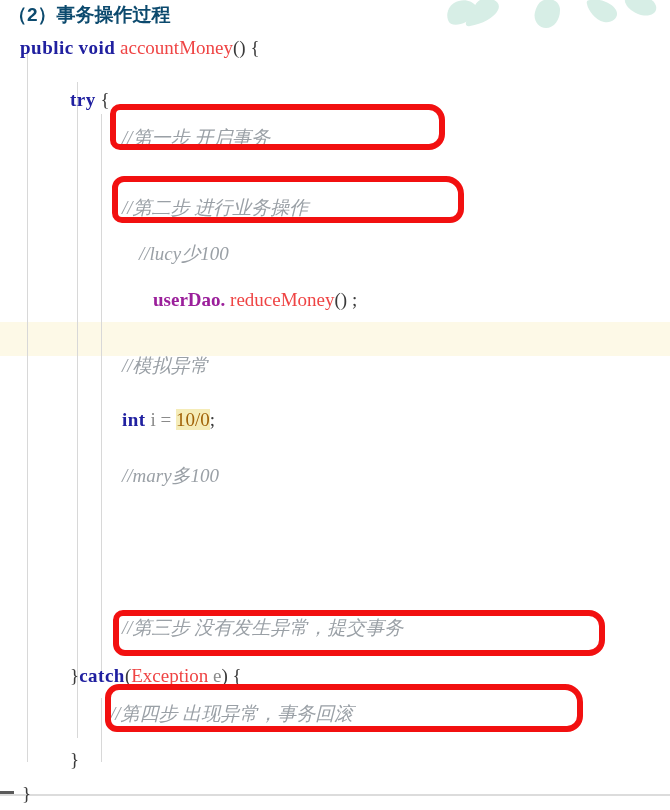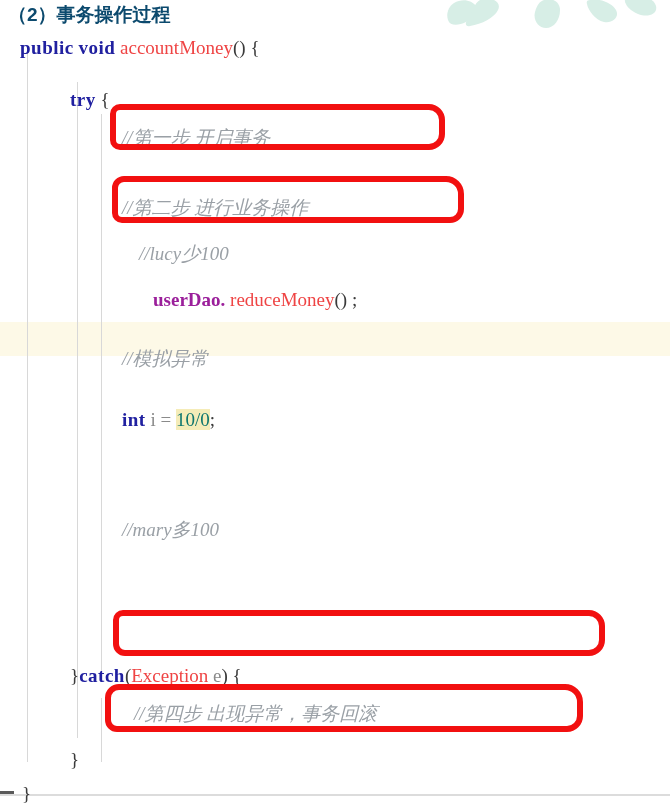--- a/index.html
+++ b/index.html
@@ -76,21 +76,21 @@
     line-height: 19px;
     color: #1a1a1a;
     z-index: 3;
   }
 
   .kw       { color: #2020a0; font-weight: bold; letter-spacing: .5px; text-align: center;}
   .dim      { color: #8a8a8a; }
   .field    { color: #9b1f9b; font-weight: bold; }
   .method   { color: #ef4444; }
   .punc     { color: #3a3a3a; }
-  .num-hl   { color: #0f766e; background: #f5ecb8; }
+  .num-hl   { color: #a16207; background: #f5ecb8; }
   .comment-cn {
     color: #9aa0a6;
     font-style: italic;
     font-family: "Liberation Serif", "DejaVu Serif", serif;
     font-size: 19px;
   }
 
   
   .redbox {
     position: absolute;
@@ -150,31 +150,32 @@
   <div class="code-line" style="left:70px; top:64px;"><span class="kw">try</span><span class="punc"> </span><span class="punc">{</span></div>
 
   <div class="code-line comment-cn" style="left:122px; top:102px;">//第一步 开启事务</div>
 
   <div class="code-line comment-cn" style="left:122px; top:172px;">//第二步 进行业务操作</div>
 
   <div class="code-line comment-cn" style="left:139px; top:218px;">//lucy少100</div>
 
   <div class="code-line" style="left:122px; top:264px;margin-left:31px;"><span class="field">userDao</span><span class="field">.</span><span class="punc"> </span><span class="method">reduceMoney</span><span class="punc">()</span><span class="punc"> </span><span class="punc">;</span></div>
 
-  <div class="code-line comment-cn" style="left:122px; top:323px;">//模拟异常</div>
+  <div class="code-line comment-cn" style="left:122px; top:330px;">//模拟异常</div>
 
   <div class="code-line" style="left:122px; top:384px;"><span class="kw">int</span><span class="punc"> </span><span class="dim">i</span><span class="punc"> </span><span class="dim">=</span><span class="punc"> </span><span class="num-hl">10/0</span><span class="punc">;</span></div>
 
-  <div class="code-line comment-cn" style="left:122px; top:494px;">//mary多100</div>
+  <div class="code-line comment-cn" style="left:122px; top:440px;">//mary多100</div>
 
 
+  <div class="code-line comment-cn" style="left:122px; top:592px;">//第三步 没有发生异常，提交事务</div>
 
   <div class="code-line" style="left:70px; top:640px;"><span class="punc">}</span><span class="kw">catch</span><span class="punc">(</span><span class="method">Exception</span><span class="punc"> </span><span class="dim">e</span><span class="punc">)</span><span class="punc"> </span><span class="punc">{</span></div>
 
-  <div class="code-line comment-cn" style="left:134px; top:678px;">//第四步 出现异常，事务回滚</div>
+  <div class="code-line comment-cn" style="left:110px; top:678px;">//第四步 出现异常，事务回滚</div>
 
   <div class="code-line" style="left:70px; top:724px;"><span class="punc">}</span></div>
 
   <div class="code-line" style="left:22px; top:758px;"><span class="punc">}</span></div>
 
 </div>
 
 <div class="redbox" style="left:110px; top:104px; width:335px; height:46px; border-radius:10px 16px 16px 10px;"></div>
 
 <div class="redbox" style="left:112px; top:176px; width:352px; height:47px; border-radius:12px 18px 14px 10px;"></div>

